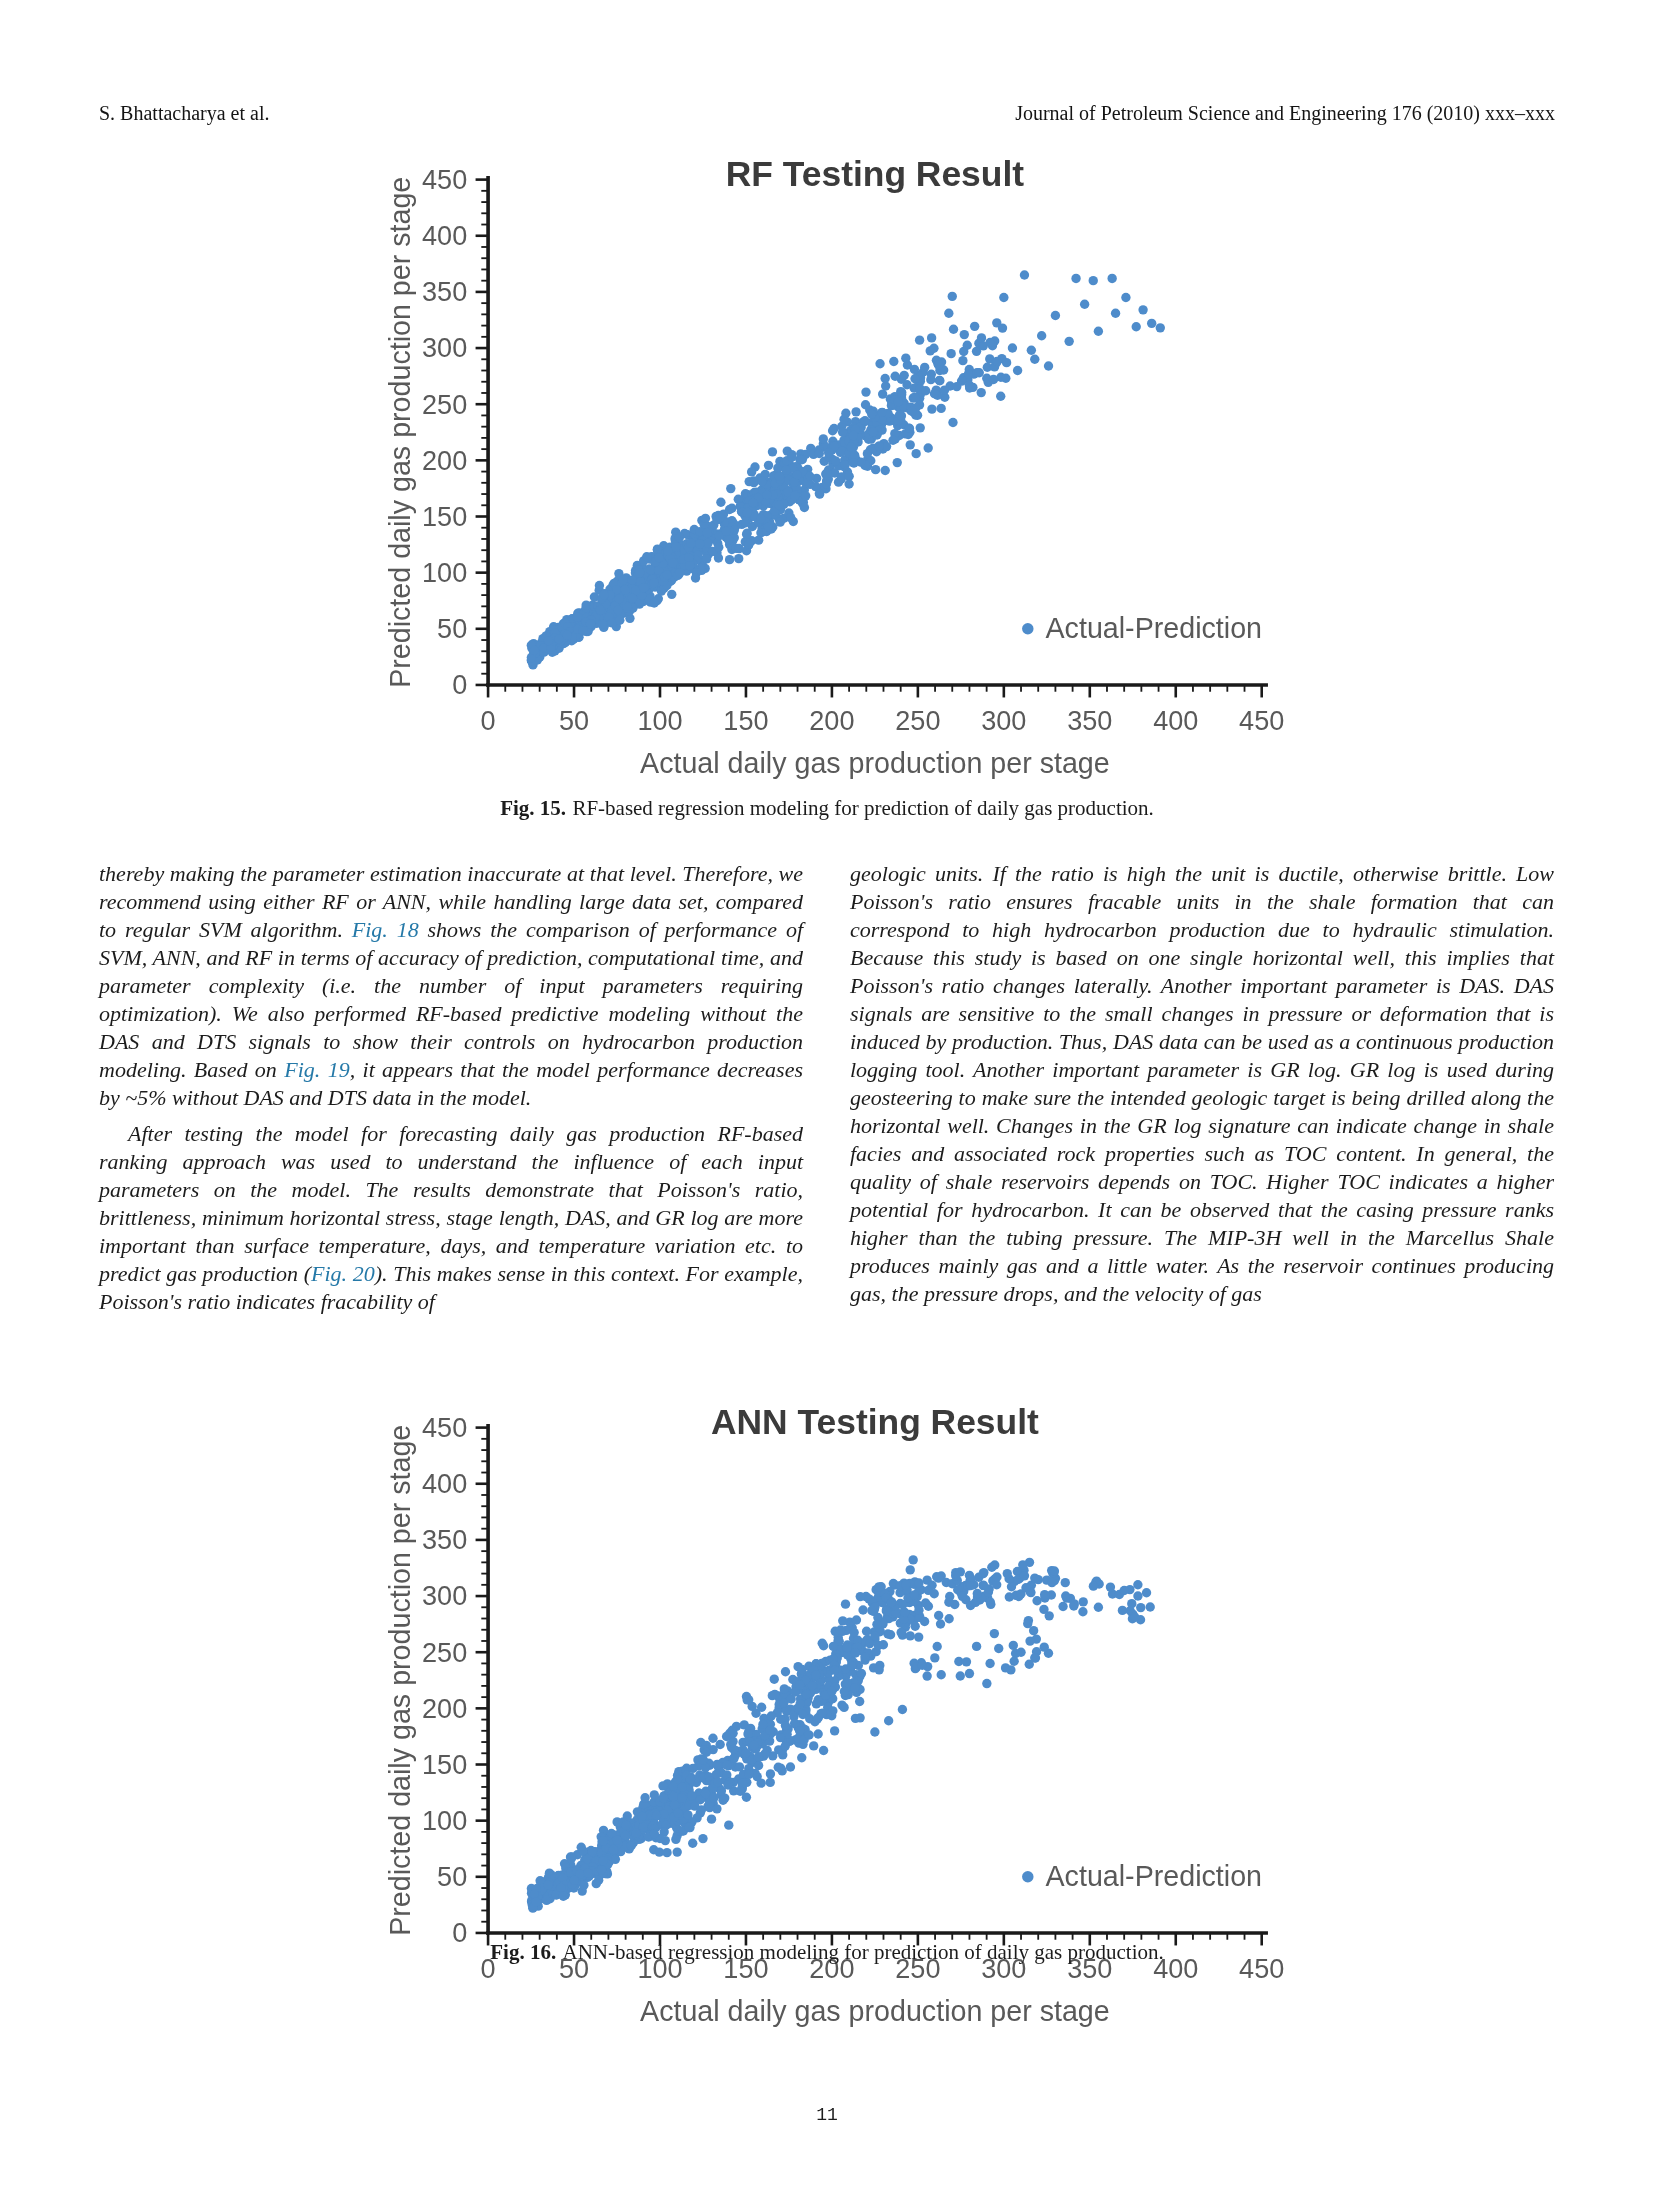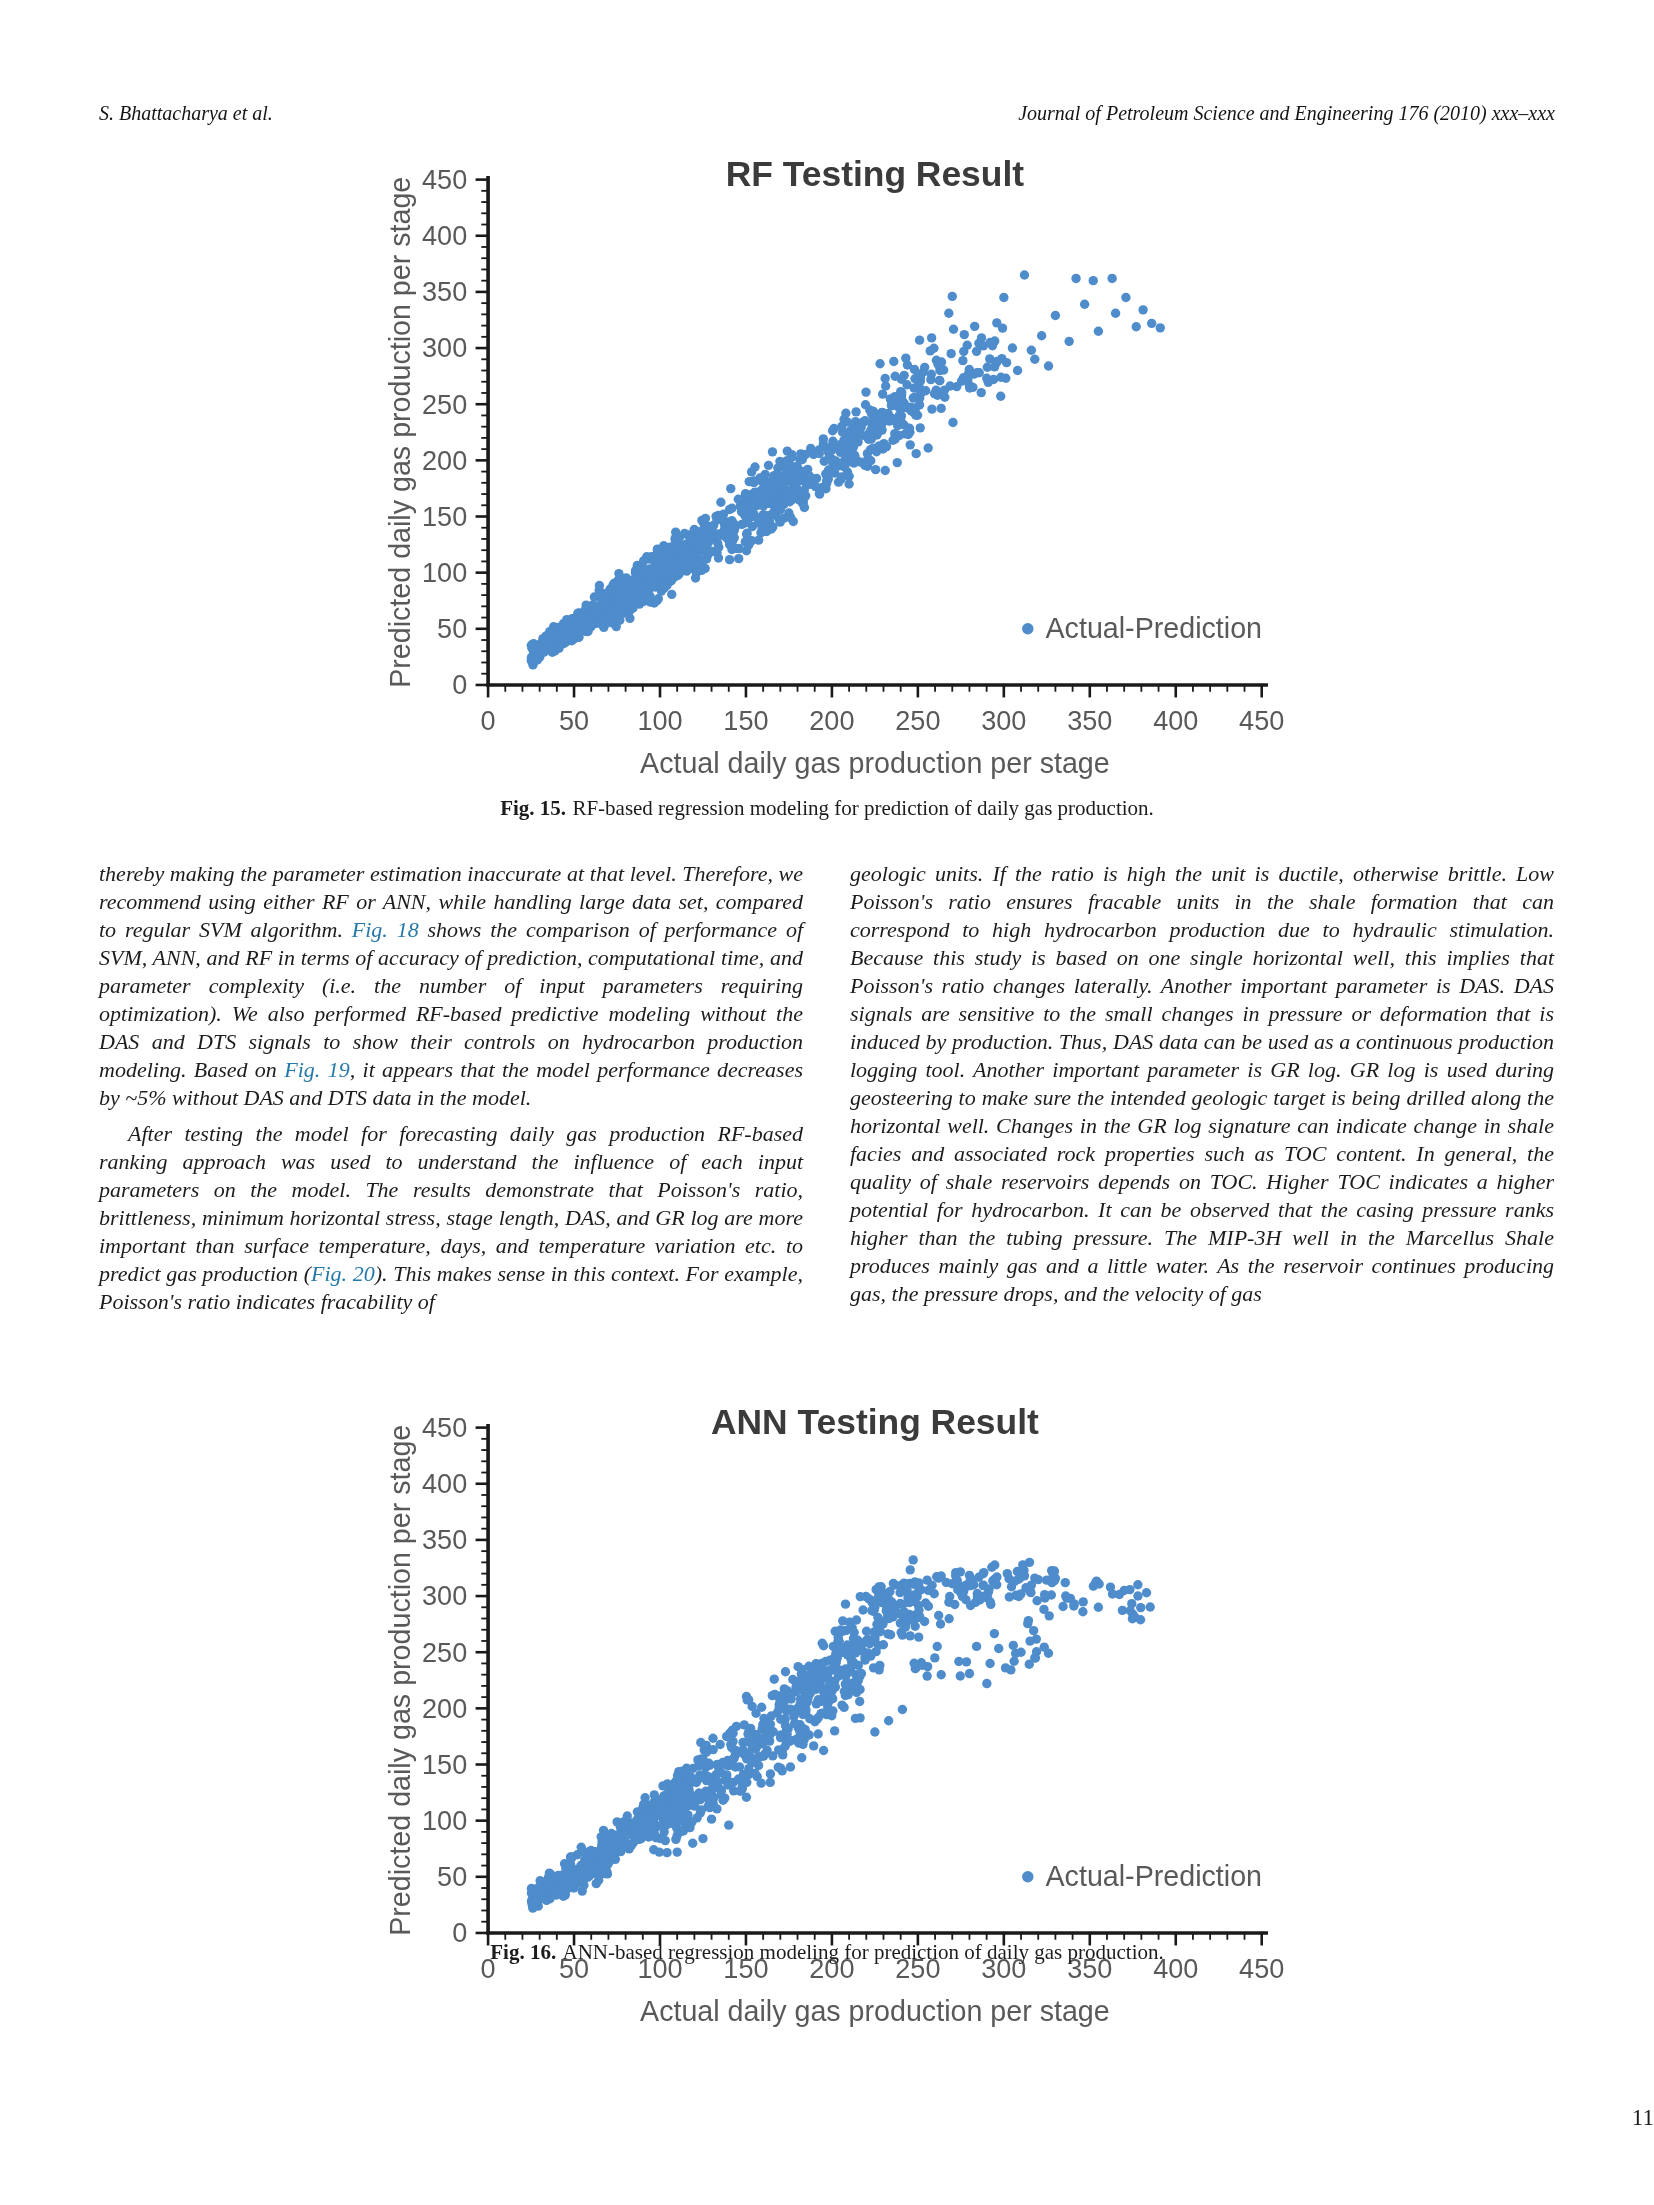--- a/index.html
+++ b/index.html
@@ -3,21 +3,21 @@
 <meta charset="utf-8">
 <style>
   html,body{margin:0;padding:0;background:#ffffff;}
   body{
     width:1654px;height:2205px;position:relative;
     font-family:"Liberation Serif", serif;color:#1c1c1c;
   }
   .running-head{
     position:absolute;top:102px;left:99px;width:1456px;
     display:flex;justify-content:space-between;
-    font-style:italic;font-size:20px;color:#141414;
+    font-size:20px;color:#141414;
   }
   .chart-svg{position:absolute;left:388px;width:917px;height:646px;}
   #chart-rf{top:152px;}
   #chart-ann{top:1400px;}
   .fig-caption{
     position:absolute;left:0;width:1654px;text-align:center;
     font-size:21px;color:#1c1c1c;
   }
   #caption-fig15{top:796px;}
   #caption-fig16{top:1940px;}
@@ -27,21 +27,21 @@
     display:flex;gap:47px;
   }
   .body-col{width:704px;font-style:italic;}
   .body-col p{
     margin:0;font-size:22px;line-height:28px;text-align:justify;
   }
   .body-col p.indented{text-indent:29px;margin-top:8px;}
   .fig-link{color:#2579A8;}
   .page-number{
     position:absolute;left:0;top:2105px;width:1654px;
-    text-align:right;font-size:23px;color:#1c1c1c;
+    text-align:center;font-size:18px;color:#1c1c1c;font-family:Liberation Mono, monospace;
   }
 </style>
 </head>
 <body>
 
 <div class="running-head">
   <span>S. Bhattacharya et al.</span>
   <span>Journal of Petroleum Science and Engineering 176 (2010) xxx–xxx</span>
 </div>
 

